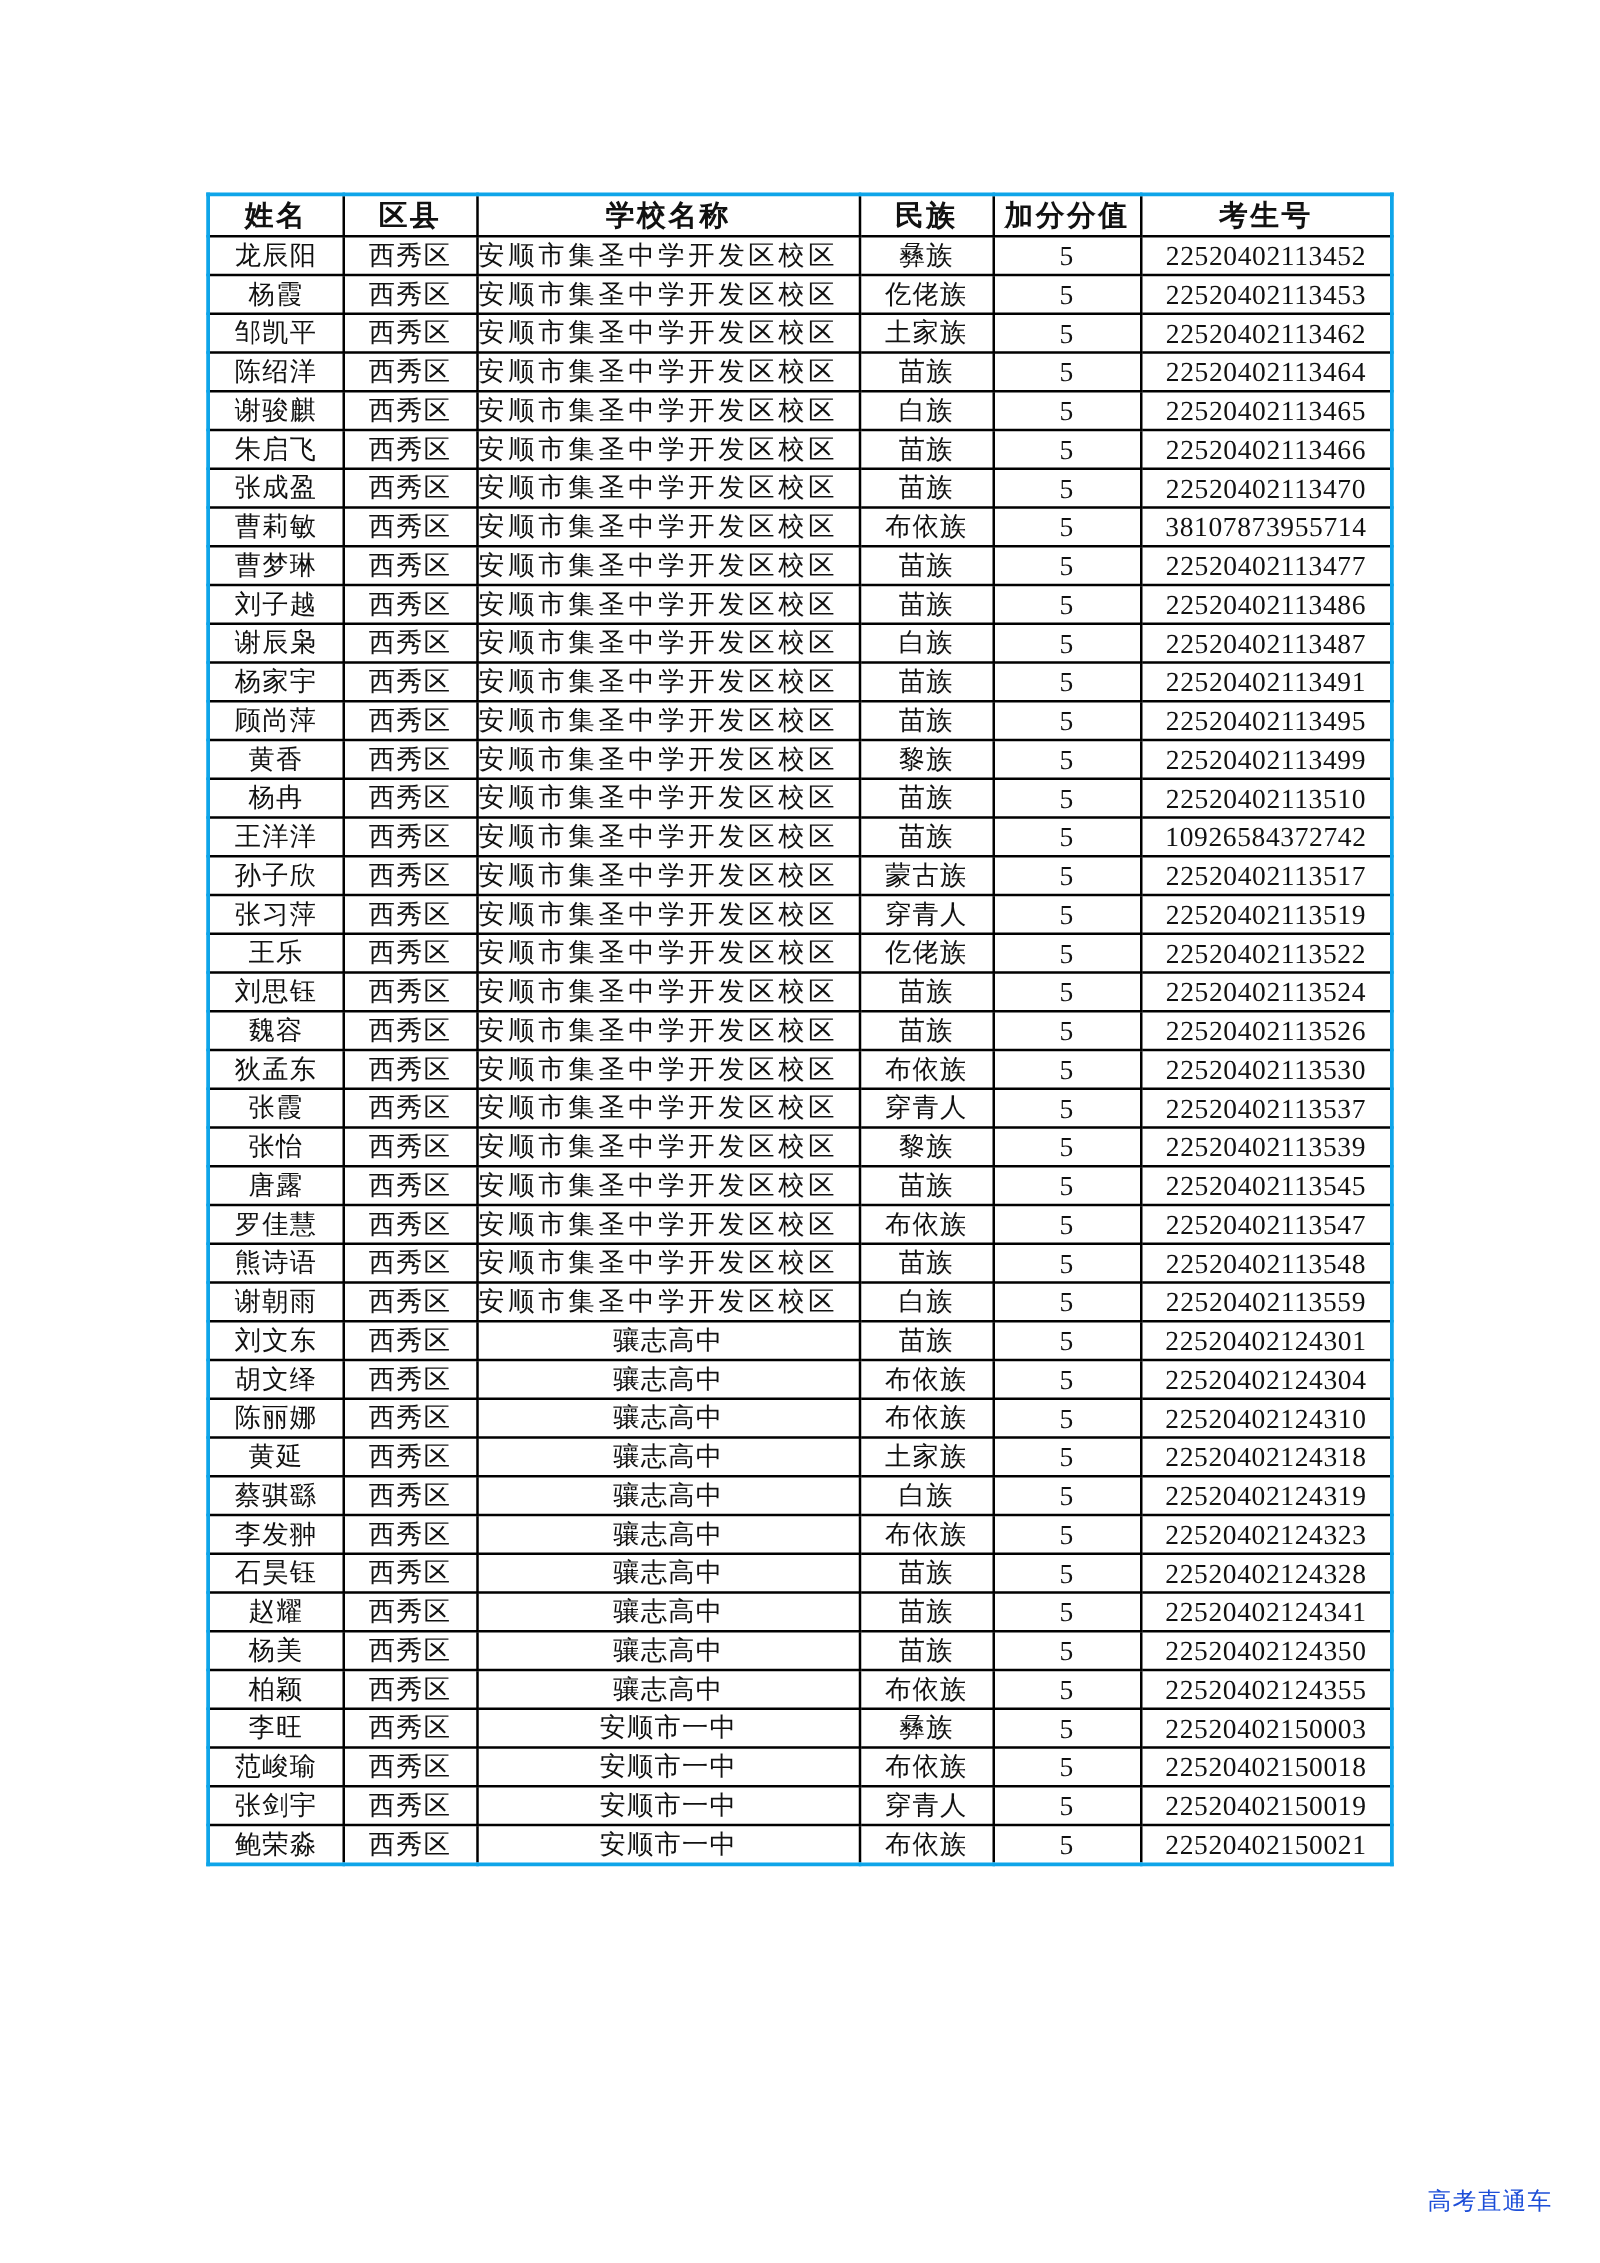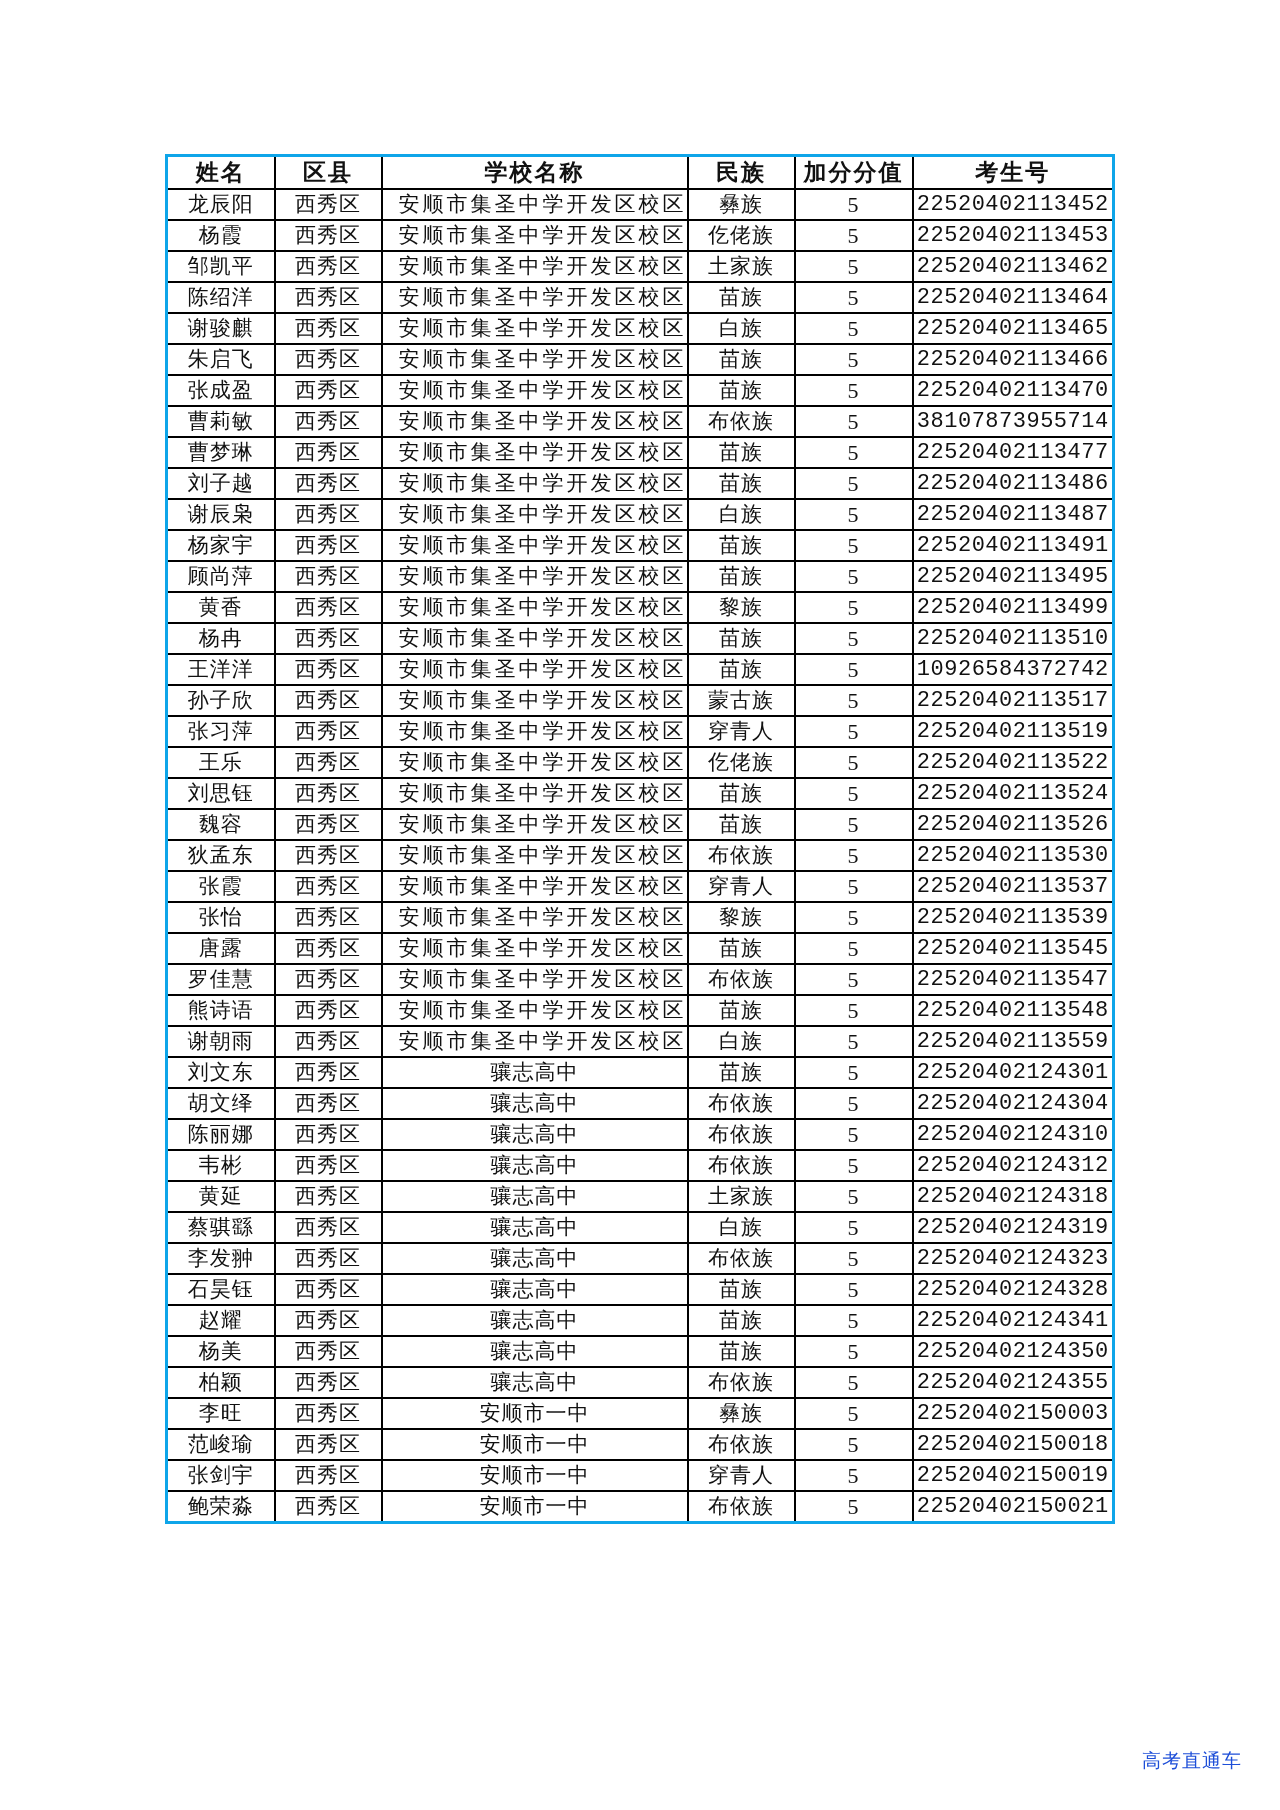--- a/index.html
+++ b/index.html
@@ -5,22 +5,22 @@
   html, body { margin:0; padding:0; background:#ffffff; }
   body { width:1280px; height:1810px; position:relative; overflow:hidden;
          font-family:"DejaVu Serif", "Liberation Serif", serif; color:#111; }
   .sheet { position:absolute; left:165px; top:154px; width:947px;
            border-collapse:collapse; table-layout:fixed; border:3px solid #0ea5e9; }
   .sheet th, .sheet td { border:2.5px solid #000; padding:0; text-align:center;
            white-space:nowrap; overflow:hidden; }
   .sheet th { height:31px; font-family:"DejaVu Sans", "Liberation Sans", sans-serif;
            font-weight:bold; font-size:23px; letter-spacing:2px; }
   .sheet td { height:29px; font-size:21px; font-weight:normal; letter-spacing:1px; line-height:29px; }
-  .sheet td.school.left { text-align:right; letter-spacing:3px;margin-left:16px; }
-  .sheet td.id { font-family:Liberation Mono, monospace; font-size:22px; letter-spacing:0.5px; }
+  .sheet td.school.left { text-align:left; letter-spacing:3px;margin-left:16px; }
+  .sheet td.id { font-family:Liberation Serif, serif; font-size:22px; letter-spacing:0.5px; }
   .sheet td.score { font-family:"Liberation Serif", "DejaVu Serif", serif; font-size:22px; }
   .watermark { position:absolute; left:1142px; top:1748px; font-size:19px; color:#1d4ed8;
            font-family:"DejaVu Sans", "Liberation Sans", sans-serif; letter-spacing:1px; }
 </style>
 </head>
 <body>
 
 <table class="sheet">
   <colgroup>
     <col style="width:108px">
@@ -283,28 +283,20 @@
       </tr>
       <tr>
         <td>陈丽娜</td>
         <td>西秀区</td>
         <td class="school">骧志高中</td>
         <td>布依族</td>
         <td class="score">5</td>
         <td class="id">22520402124310</td>
       </tr>
       <tr>
-        <td>韦彬</td>
-        <td>西秀区</td>
-        <td class="school">骧志高中</td>
-        <td>布依族</td>
-        <td class="score">5</td>
-        <td class="id">22520402124312</td>
-      </tr>
-      <tr>
         <td>黄延</td>
         <td>西秀区</td>
         <td class="school">骧志高中</td>
         <td>土家族</td>
         <td class="score">5</td>
         <td class="id">22520402124318</td>
       </tr>
       <tr>
         <td>蔡骐繇</td>
         <td>西秀区</td>

